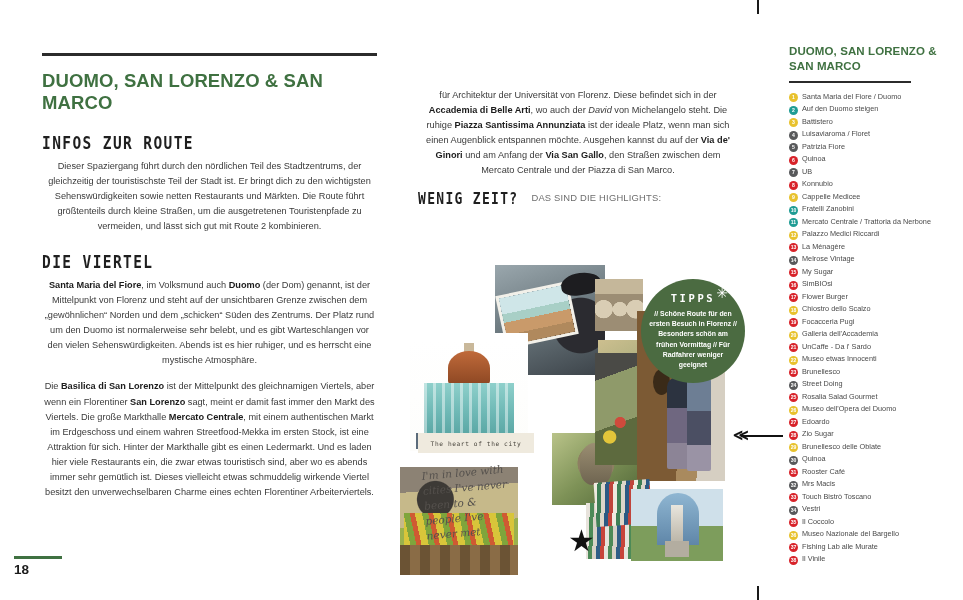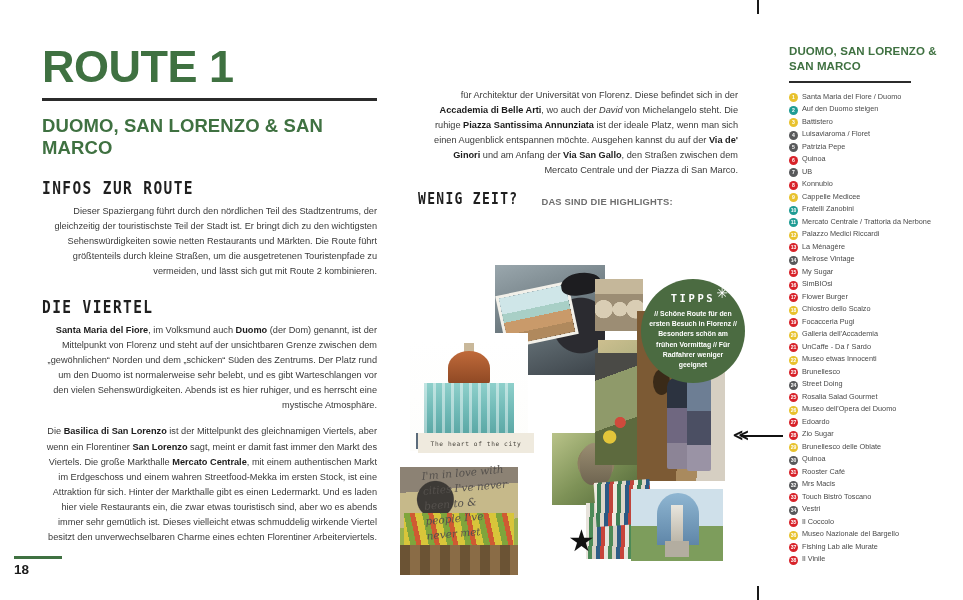--- a/index.html
+++ b/index.html
@@ -32,37 +32,37 @@
 
   .stencil {
     font-family: "DejaVu Sans Mono", monospace;
     font-weight: 700; font-size: 14.5px; color:#1f1f1f;
     letter-spacing: 1.4px; margin-top: 22px; margin-bottom: 6px;
     transform: scaleY(1.18); transform-origin: left bottom;
   }
 
   p.body {
     font-size: 9.2px; line-height: 1.64; color:#3a3a3a;
-    text-align: right; margin-bottom: 11px;
+    text-align: center; margin-bottom: 11px;
   }
   p.body b { color:#1c1c1c; font-weight:700; }
   p.body i { font-style: italic; }
 
   
   .mid-col { position: absolute; left: 418px; top: 88px; width: 320px; }
   .mid-col p.body { font-size: 9.2px; line-height: 1.64; }
 
   .wenig-wrap { margin-top: 14px; }
-  .wenig-line { display: flex; align-items: flex-end; gap: 23px; }
+  .wenig-line { display: flex; align-items: flex-start; gap: 13px; }
   .wenig-title {
     font-family: "DejaVu Sans Mono", monospace;
     font-weight: 700; font-size: 13px; color:#1f1f1f;
     letter-spacing: 1.3px; transform: scaleY(1.15); transform-origin: left bottom;
   }
-  .wenig-sub { font-size: 9.4px; color:#6e6e6e; font-weight:700; letter-spacing:0.2px; }
+  .wenig-sub { font-size: 9.4px; color:#6e6e6e; font-weight:400; letter-spacing:0.2px; }
   .highlights {
     margin-top: 5px; font-size: 9.6px; font-weight: 700; color:#1c1c1c;
     line-height: 1.45; letter-spacing: 0.1px; width: 300px;
   }
 
   
   .collage { position: absolute; left: 400px; top: 255px; width: 390px; height: 320px; }
   .ph { position: absolute; overflow: hidden; background:#d9d9d9; }
 
   
@@ -280,21 +280,20 @@
 </style>
 </head>
 <body>
 
 <div class="page">
 
   <div class="crop top"></div>
   <div class="crop bot"></div>
 
   <div class="left-col">
-    <div class="route-title">ROUTE 1</div>
     <div class="title-rule"></div>
     <div class="route-subtitle">DUOMO, SAN LORENZO &amp; SAN MARCO</div>
 
     <div class="stencil">INFOS ZUR ROUTE</div>
     <p class="body">Dieser Spaziergang führt durch den nördlichen Teil des Stadtzentrums, der gleichzeitig der touristischste Teil der Stadt ist. Er bringt dich zu den wichtigsten Sehenswürdigkeiten sowie netten Restaurants und Märkten. Die Route führt größtenteils durch kleine Straßen, um die ausgetretenen Touristenpfade zu vermeiden, und lässt sich gut mit Route 2 kombinieren.</p>
 
     <div class="stencil">DIE VIERTEL</div>
 
     <p class="body"><b>Santa Maria del Fiore</b><span>, im Volksmund auch </span><b>Duomo</b><span> (der Dom) genannt, ist der Mittelpunkt von Florenz und steht auf der unsichtbaren Grenze zwischen dem „gewöhnlichen“ Norden und dem „schicken“ Süden des Zentrums. Der Platz rund um den Duomo ist normalerweise sehr belebt, und es gibt Warteschlangen vor den vielen Sehenswürdigkeiten. Abends ist es hier ruhiger, und es herrscht eine mystische Atmosphäre.</span></p>
 
@@ -394,21 +393,21 @@
         <li class="sb-item">
           <span class="dot" style="background: rgb(232, 194, 46);">3</span>
           <span class="sb-label">Battistero</span>
         </li>
         <li class="sb-item">
           <span class="dot" style="background: rgb(88, 89, 91);">4</span>
           <span class="sb-label">Luisaviaroma / Floret</span>
         </li>
         <li class="sb-item">
           <span class="dot" style="background: rgb(88, 89, 91);">5</span>
-          <span class="sb-label">Patrizia Pepe</span>
+          <span class="sb-label">Patrizia Fiore</span>
         </li>
         <li class="sb-item">
           <span class="dot" style="background: rgb(216, 35, 42);">6</span>
           <span class="sb-label">Quinoa</span>
         </li>
         <li class="sb-item">
           <span class="dot" style="background: rgb(88, 89, 91);">7</span>
           <span class="sb-label">UB</span>
         </li>
         <li class="sb-item">

